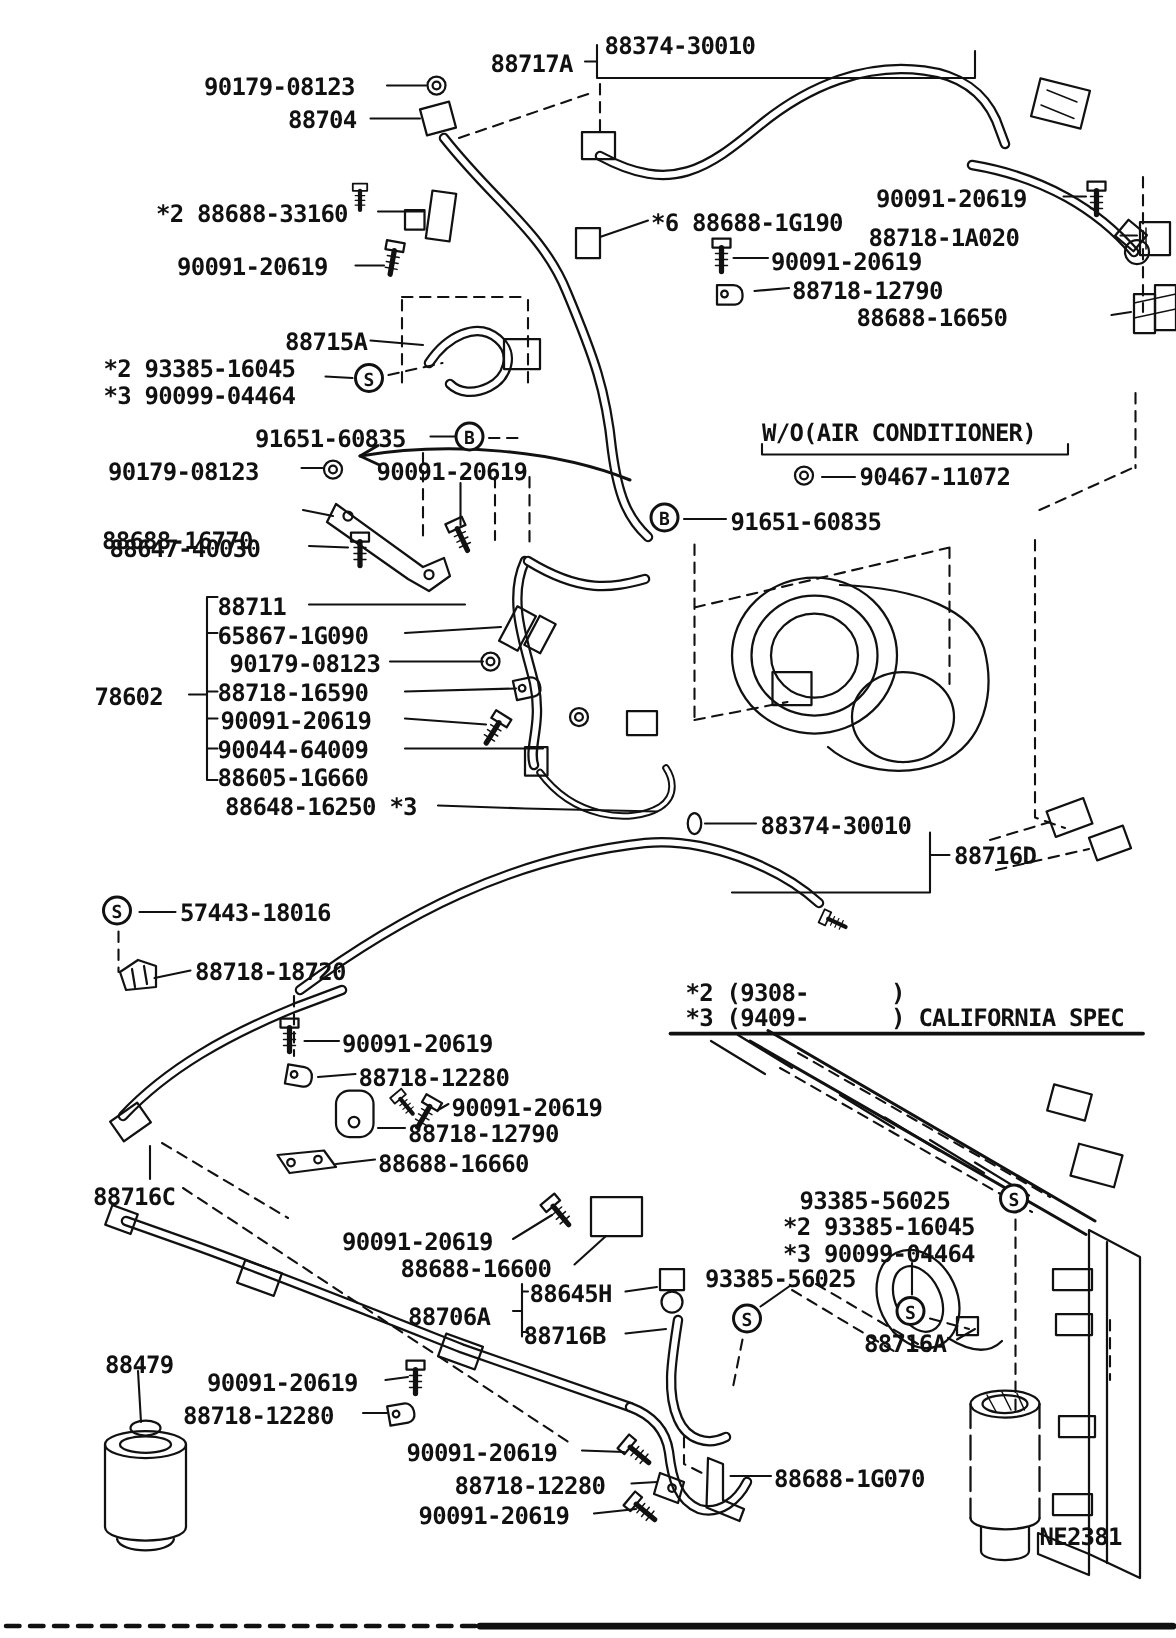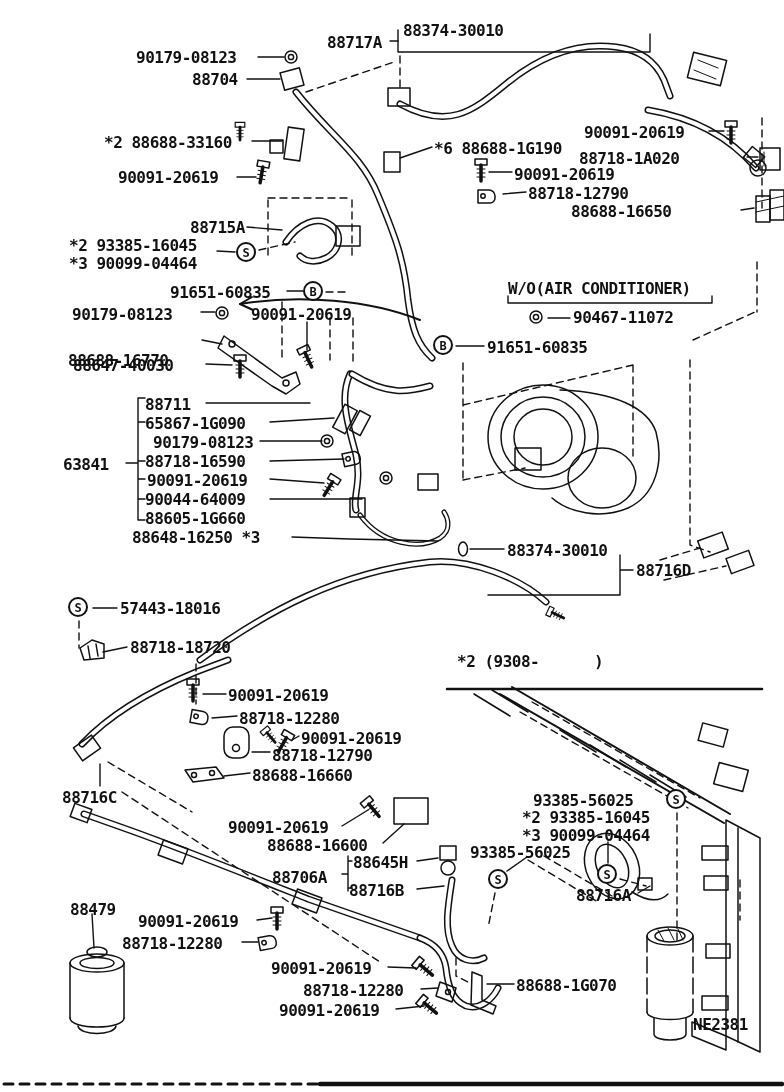--- a/index.html
+++ b/index.html
@@ -296,34 +296,35 @@
 <div class="lbl" style="left:69px;top:237px">*2 93385-16045</div>
 <div class="lbl" style="left:69px;top:255px">*3 90099-04464</div>
 <div class="lbl" style="left:170px;top:284px">91651-60835</div>
 <div class="lbl" style="left:508px;top:280px">W/O(AIR CONDITIONER)</div>
 <div class="lbl" style="left:573px;top:309px">90467-11072</div>
 <div class="lbl" style="left:487px;top:339px">91651-60835</div>
 <div class="lbl" style="left:72px;top:306px">90179-08123</div>
 <div class="lbl" style="left:251px;top:306px">90091-20619</div>
 <div class="lbl" style="left:68px;top:352px">88688-16770</div>
 <div class="lbl" style="left:73px;top:357px">88647-40030</div>
-<div class="lbl" style="left:63px;top:456px">63841</div>
+<div class="lbl" style="left:63px;top:456px">78602</div>
 <div class="lbl" style="left:145px;top:396px">88711</div>
 <div class="lbl" style="left:145px;top:415px">65867-1G090</div>
 <div class="lbl" style="left:153px;top:434px">90179-08123</div>
 <div class="lbl" style="left:145px;top:453px">88718-16590</div>
 <div class="lbl" style="left:147px;top:472px">90091-20619</div>
 <div class="lbl" style="left:145px;top:491px">90044-64009</div>
 <div class="lbl" style="left:145px;top:510px">88605-1G660</div>
-<div class="lbl" style="left:132px;top:529px">88648-16250 *3</div>
+<div class="lbl" style="left:150px;top:529px">88648-16250 *3</div>
 <div class="lbl" style="left:507px;top:542px">88374-30010</div>
 <div class="lbl" style="left:636px;top:562px">88716D</div>
 <div class="lbl" style="left:120px;top:600px">57443-18016</div>
 <div class="lbl" style="left:130px;top:639px">88718-18720</div>
 <div class="lbl" style="left:457px;top:653px">*2 (9308-      )</div>
+<div class="lbl" style="left:457px;top:670px">*3 (9409-      ) CALIFORNIA SPEC</div>
 <div class="lbl" style="left:228px;top:687px">90091-20619</div>
 <div class="lbl" style="left:239px;top:710px">88718-12280</div>
 <div class="lbl" style="left:301px;top:730px">90091-20619</div>
 <div class="lbl" style="left:272px;top:747px">88718-12790</div>
 <div class="lbl" style="left:252px;top:767px">88688-16660</div>
 <div class="lbl" style="left:62px;top:789px">88716C</div>
 <div class="lbl" style="left:228px;top:819px">90091-20619</div>
 <div class="lbl" style="left:267px;top:837px">88688-16600</div>
 <div class="lbl" style="left:533px;top:792px">93385-56025</div>
 <div class="lbl" style="left:522px;top:809px">*2 93385-16045</div>

